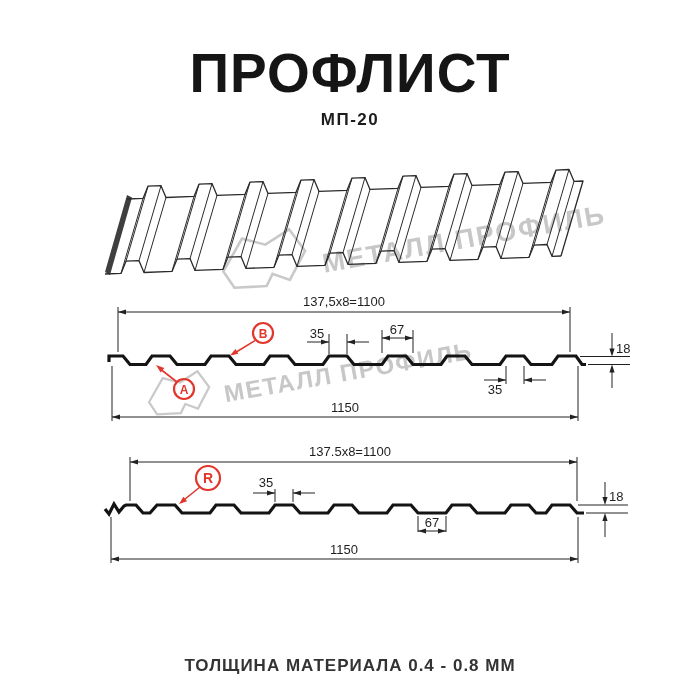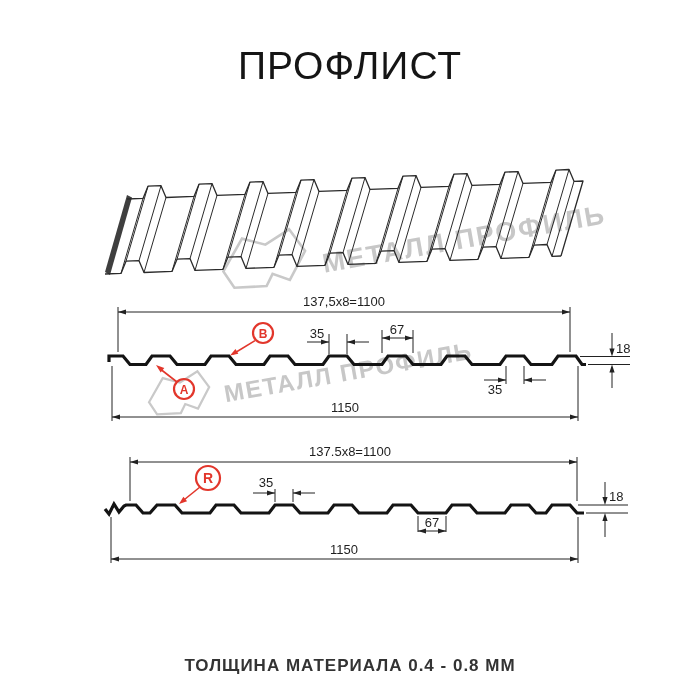--- a/index.html
+++ b/index.html
@@ -1,21 +1,21 @@
 <!DOCTYPE html>
 <html><head>
 <meta charset="utf-8">
 <style>
   html,body{margin:0;padding:0;}
   body{
     width:700px;height:700px;position:relative;background:#ffffff;
     font-family:"Liberation Sans", sans-serif;overflow:hidden;
   }
   .title-block{position:absolute;top:46px;left:0;width:700px;text-align:center;}
-  .title{font-size:39px;font-weight:400;letter-spacing:1px;color:#151515;line-height:1;}
+  .title{font-size:55px;font-weight:700;letter-spacing:1px;color:#151515;line-height:1;}
   .subtitle{margin-top:9px;font-size:17px;font-weight:700;letter-spacing:1.5px;color:#1c1c1c;}
   .footer-note{
     position:absolute;top:616px;left:0;width:700px;text-align:center;
     font-size:17px;font-weight:700;letter-spacing:1px;color:#333;margin-top:40px;
   }
   .watermark{
     position:absolute;display:flex;align-items:flex-end;gap:10px;
     color:#c7c7c7;font-weight:700;white-space:nowrap;pointer-events:none;
   }
   .wm-1{left:222px;top:236px;transform:rotate(-10deg);transform-origin:left bottom;}
@@ -27,20 +27,21 @@
   .svg-sec1{left:0;top:290px;}
   .svg-sec2{left:0;top:430px;}
   .dim-text{font-size:13px;fill:#1f1f1f;}
   .red-label{font-weight:700;}
 </style>
 </head>
 <body>
 
 <div class="title-block">
   <div class="title">ПРОФЛИСТ</div>
+  <div class="subtitle">МП-20</div>
 </div>
 
 <div class="watermark wm-1">
   <svg width="95" height="62" viewBox="0 0 95 62" style="position:static">
     <path d="M6,36 L30,7 L52,17 L78,6 L90,30 L70,56 L54,47 L46,58 L14,54 Z" fill="none" stroke="#c9c9c9" stroke-width="2.6"></path>
   </svg>
   <span class="wm-text">МЕТАЛЛ ПРОФИЛЬ</span>
 </div>
 
 <div class="watermark wm-2">

